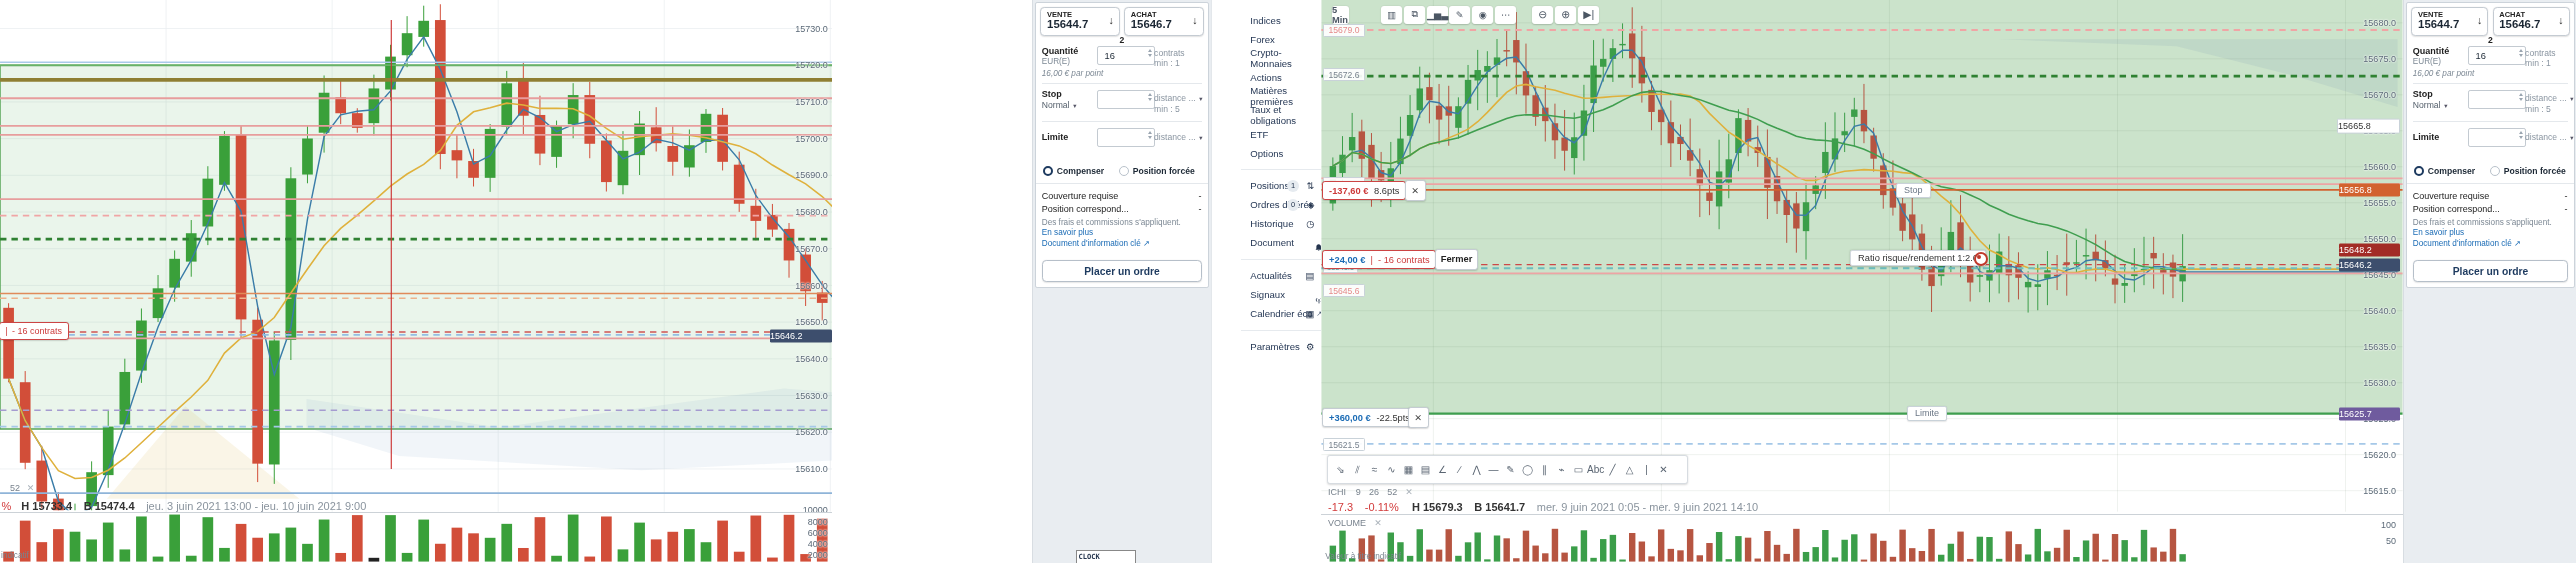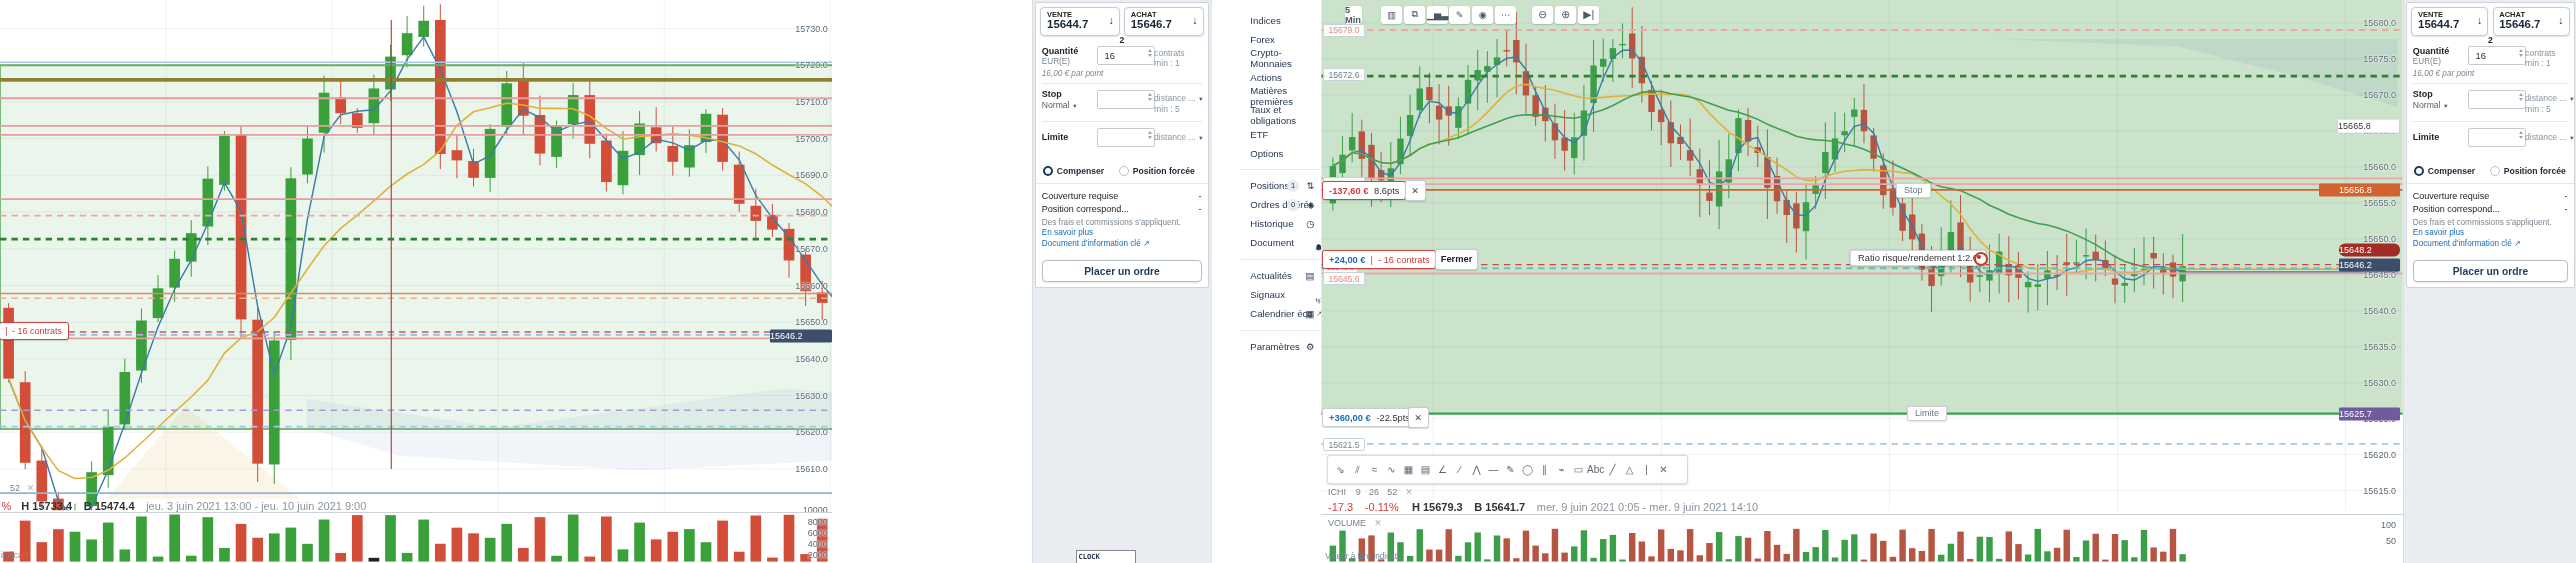--- a/index.html
+++ b/index.html
@@ -810,21 +810,21 @@
         <line x1="0" y1="250.16000000000366" x2="1517" y2="250.16000000000366" stroke="#eda4a4" stroke-width="2.5" stroke-dasharray="none"></line>
         <line x1="0" y1="258.2399999999963" x2="1517" y2="258.2399999999963" stroke="#eda4a4" stroke-width="2.5" stroke-dasharray="none"></line>
         <line x1="0" y1="266.3200000000073" x2="1517" y2="266.3200000000073" stroke="#d2622f" stroke-width="2.5" stroke-dasharray="none"></line>
         <line x1="0" y1="371.36000000000365" x2="1517" y2="371.36000000000365" stroke="#cc4747" stroke-width="2" stroke-dasharray="9 7"></line>
         <line x1="0" y1="376.41000000000366" x2="1517" y2="376.41000000000366" stroke="#6cbfbf" stroke-width="2.5" stroke-dasharray="9 7"></line>
         <line x1="0" y1="383.47999999999263" x2="1517" y2="383.47999999999263" stroke="#eda4a4" stroke-width="2.5" stroke-dasharray="none"></line>
         <line x1="0" y1="580.4299999999927" x2="1517" y2="580.4299999999927" stroke="#3f9e4f" stroke-width="3" stroke-dasharray="none"></line>
         <line x1="0" y1="622.85" x2="1517" y2="622.85" stroke="#a5c8e8" stroke-width="2.5" stroke-dasharray="9 7"></line>
       </svg>
 
-    <div class="tbbtn" style="left:24px;width:17px;font-weight:bold;">5 Min</div>
+    <div class="tbbtn" style="left:11px;width:17px;font-weight:bold;">5 Min</div>
     <div id="tb-icons">
         <div class="tbbtn" style="left:60px;width:21.4px;">
           <span>▥</span>
         </div>
         <div class="tbbtn" style="left:83px;width:21.4px;">
           <span>⧉</span>
         </div>
         <div class="tbbtn" style="left:106px;width:21.4px;">
           <span>▁▅▃</span>
         </div>
@@ -845,21 +845,21 @@
         </div>
         <div class="tbbtn" style="left:257px;width:21.4px;font-size:10.7px;">
           <span>▶|</span>
         </div>
       </div>
 
     <div class="pricelabel" style="left:2.1px;top:23.5px;color:#e58a8a;">15679.0</div>
     <div class="pricelabel" style="left:2.1px;top:68px;color:#79838e;">15672.6</div>
     <div class="pricelabel" style="left:2.1px;top:177px;color:#e58a8a;">15657.8</div>
     <div class="pricelabel" style="left:2.1px;top:262px;color:#5fb5b5;font-size:7.5px;padding:0 2.9px;">15646.5</div>
-    <div class="pricelabel" style="left:2.1px;top:272px;color:#e58a8a;">15645.6</div>
+    <div class="pricelabel" style="left:2.1px;top:284px;color:#e58a8a;">15645.6</div>
     <div class="pricelabel" style="left:2.1px;top:438px;color:#79838e;">15621.5</div>
 
     <div class="badge" style="left:1.4px;top:181px;">
       <span style="color:#cc3a3a;font-weight:bold;">-137,60 €</span>
       <span style="color:#333;margin-left:5.7px;">8.6pts</span>
     </div>
     <div class="sqbtn" style="left:84px;top:180px;">✕</div>
     <div class="graybadge" style="left:575px;top:183px;">Stop</div>
 
     <div class="badge" style="left:1.4px;top:250px;">
@@ -892,22 +892,22 @@
         <span class="tick" style="top:311px;right:7.1px;">15640.0</span>
         <span class="tick" style="top:347px;right:7.1px;">15635.0</span>
         <span class="tick" style="top:383px;right:7.1px;">15630.0</span>
         <span class="tick" style="top:419px;right:7.1px;">15625.0</span>
         <span class="tick" style="top:455px;right:7.1px;">15620.0</span>
         <span class="tick" style="top:491px;right:7.1px;">15615.0</span>
         <span class="tick" style="top:525px;right:7.1px;">100</span>
         <span class="tick" style="top:541px;right:7.1px;">50</span>
       </div>
     <div class="tag" style="top:126px;background:#fff;color:#333;border:0.7px solid #c9d2d9;right:2.9px;">15665.8</div>
-    <div class="tag" style="top:190px;background:#d2622f;right:2.9px;padding-left:20px;">15656.8</div>
-    <div class="tag" style="top:250px;background:#a22c26;right:2.9px;border-radius:6px;">15648.2</div>
+    <div class="tag" style="top:190px;background:#d2622f;right:2.9px;">15656.8</div>
+    <div class="tag" style="top:250px;background:#a22c26;right:2.9px;">15648.2</div>
     <div class="tag" style="top:265px;background:#3d4e6d;right:2.9px;">15646.2</div>
     <div class="tag" style="top:414px;background:#6f5b9e;right:2.9px;">15625.7</div>
 
     <div id="drawbar">
         <span style="">⇘</span>
         <span style="">⫽</span>
         <span style="">≈</span>
         <span style="">∿</span>
         <span style="">▦</span>
         <span style="">▤</span>

